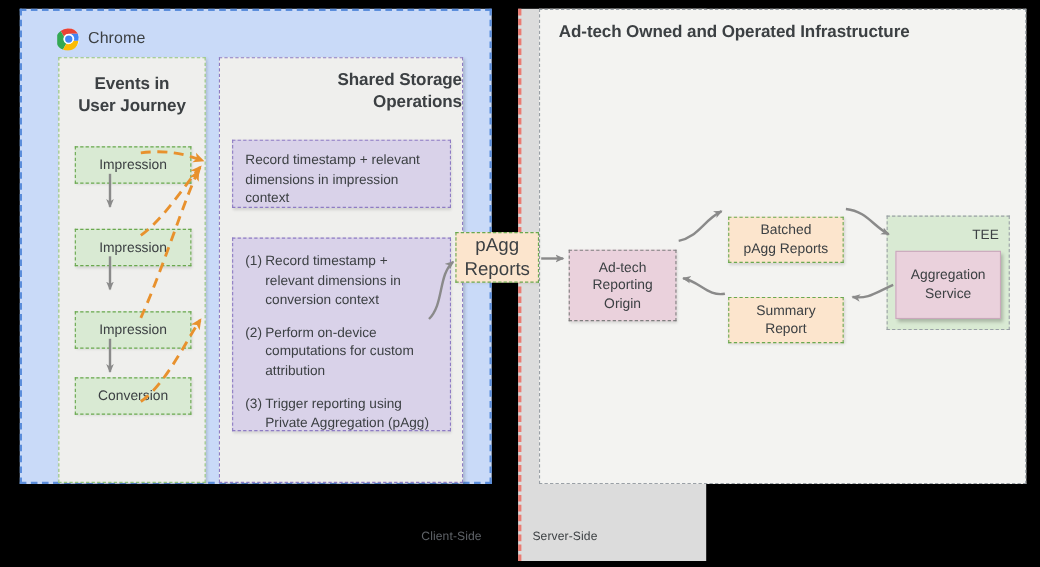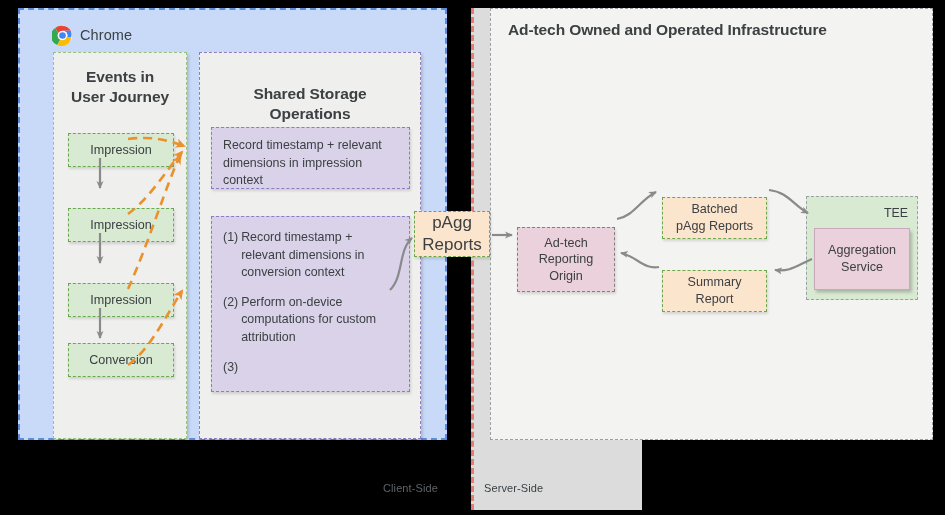--- a/index.html
+++ b/index.html
@@ -69,21 +69,21 @@
     position: absolute;
     left: 0; right: 0;
     text-align: center;
     font-size: 15.5px;
     font-weight: bold;
     color: #3c4043;
     line-height: 1.32;
     letter-spacing: -.1px;
   }
   #events-panel .panel-title { top: 14px; }
-  #shared-storage-panel .panel-title { top: 31px; }
+  #shared-storage-panel .panel-title { top: 10px; text-align: right; }
 
   
   .event-box {
     position: absolute;
     left: 14px;
     width: 106px; height: 34px;
     background: #d9ead3;
     border: 1.4px dashed #6aa84f;
     box-sizing: border-box;
     display: flex;
@@ -305,20 +305,21 @@
         <div class="op-item">
           <span class="op-num">(1)</span>
           <span class="op-text">Record timestamp + relevant dimensions in conversion context</span>
         </div>
         <div class="op-item">
           <span class="op-num">(2)</span>
           <span class="op-text">Perform on-device computations for custom attribution</span>
         </div>
         <div class="op-item">
           <span class="op-num">(3)</span>
+          <span class="op-text">Trigger reporting using Private Aggregation (pAgg)</span>
         </div>
       </div>
     </div>
   </div>
 
   <div id="server-panel"></div>
 
   <div id="server-inner">
     <div id="server-title">Ad-tech Owned and Operated Infrastructure</div>
   </div>

